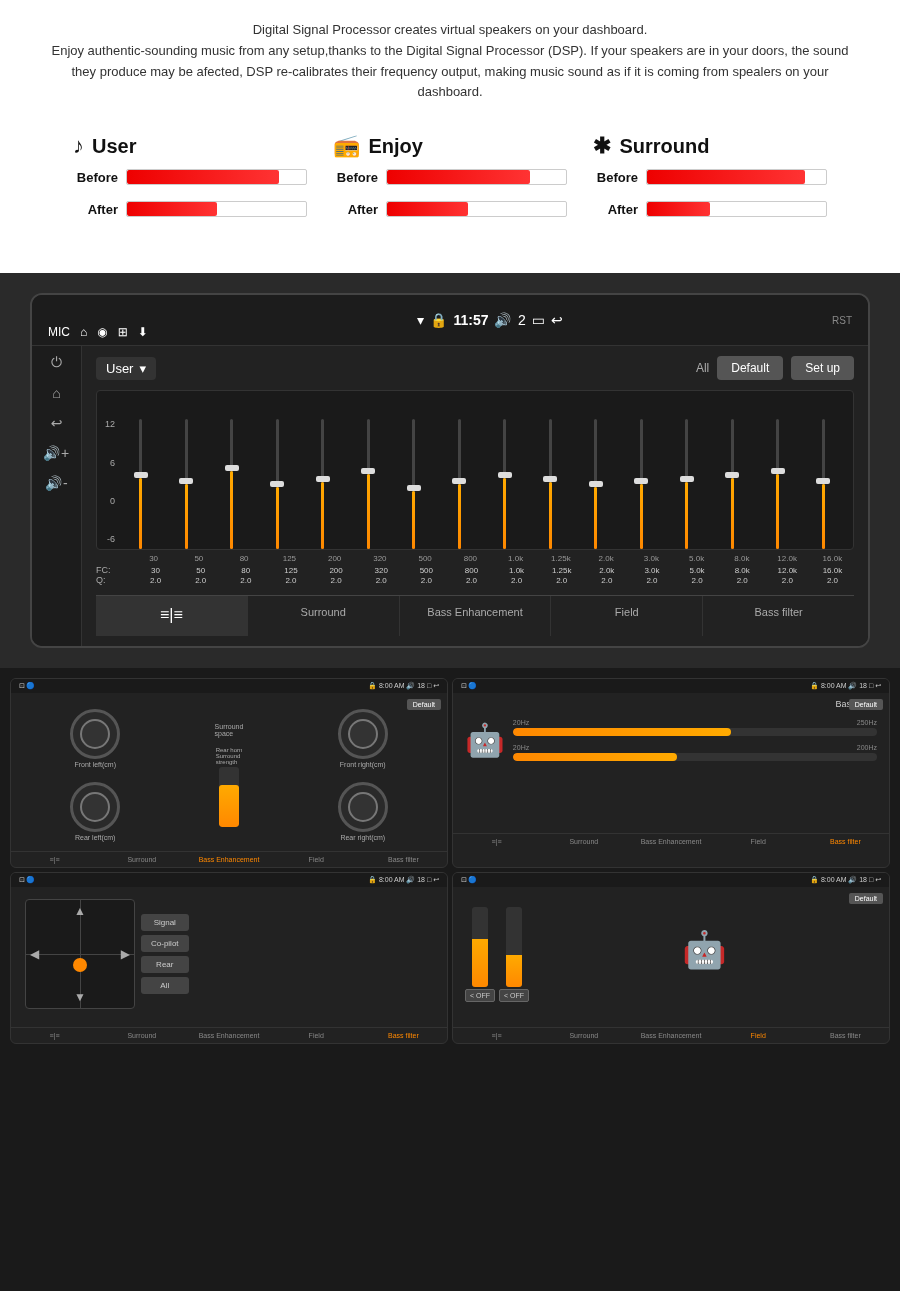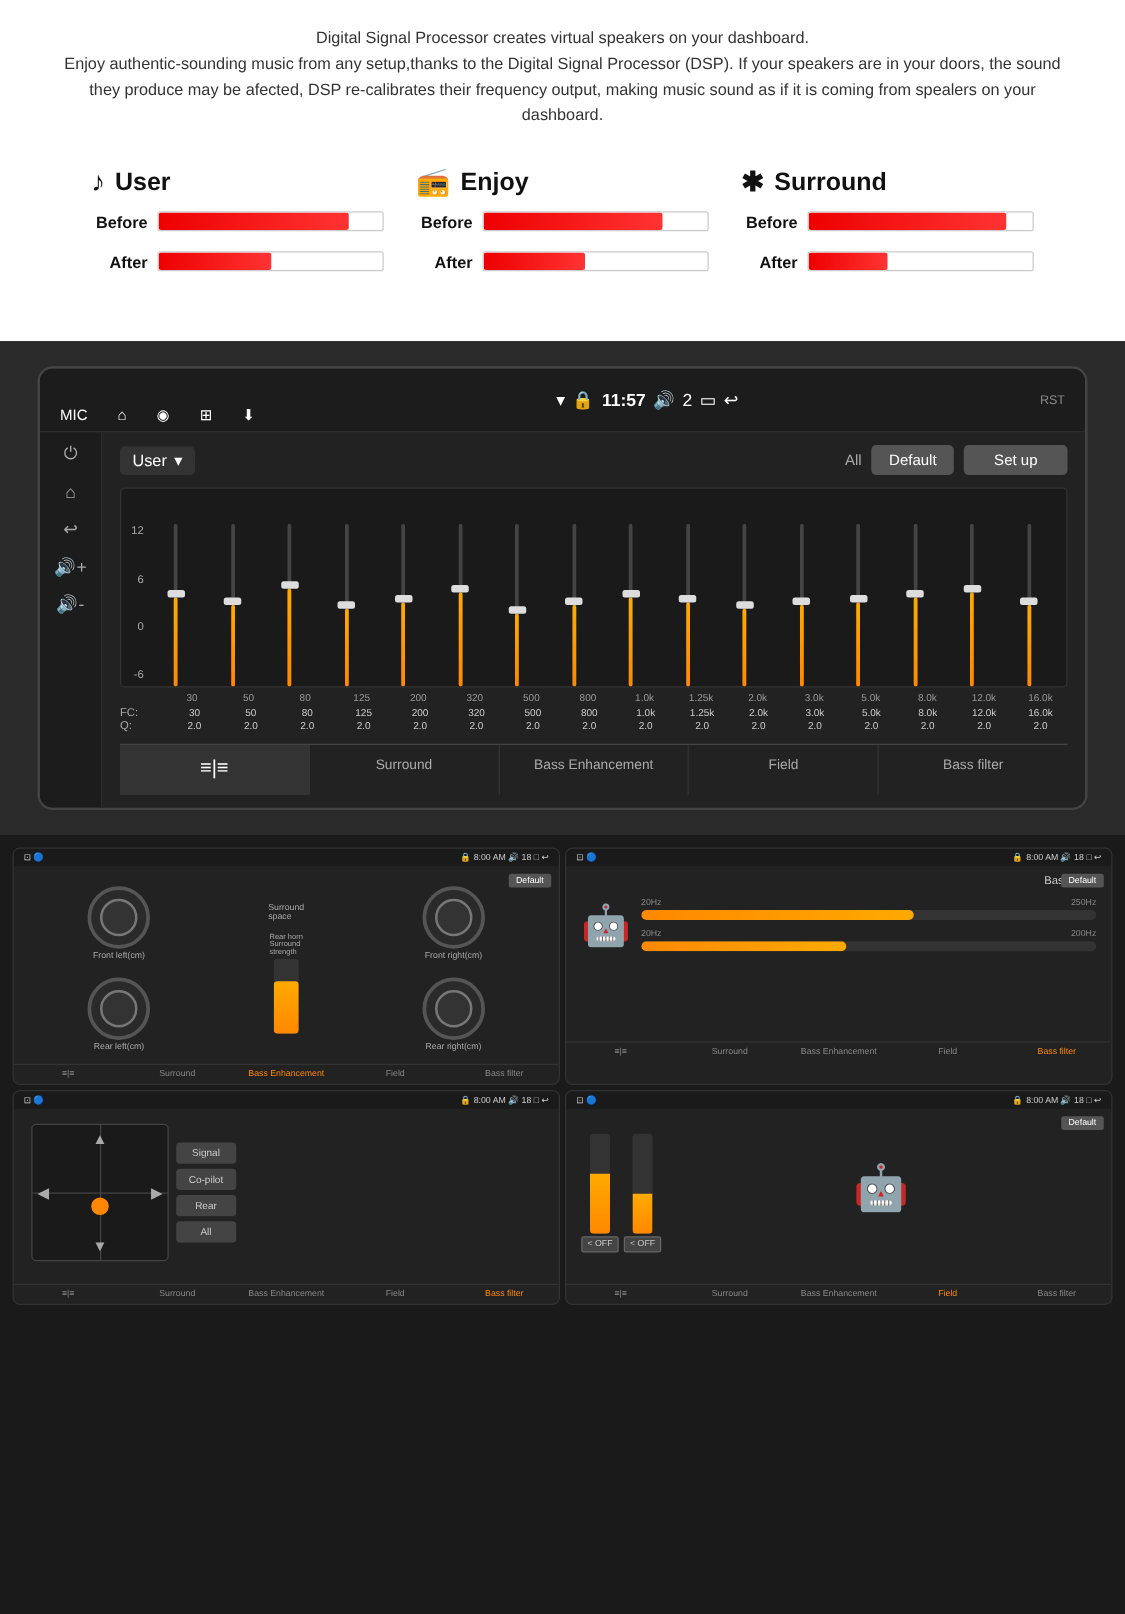--- a/index.html
+++ b/index.html
@@ -109,21 +109,21 @@
       background: #1c1c1c;
       display: flex;
       align-items: center;
       justify-content: space-between;
       padding: 6px 16px;
       border-bottom: 1px solid #333;
     }
     .status-left {
       display: flex;
       align-items: center;
-      gap: 24px;
+      gap: 10px;
       margin-top: 24px;
     }
     .status-center {
       display: flex;
       align-items: center;
       gap: 6px;
       font-size: 14px;
       color: #fff;
     }
     .status-right {
@@ -202,21 +202,21 @@
       border-radius: 4px;
       padding: 5px 14px;
       font-size: 12px;
       cursor: pointer;
     }
     .btn-setup {
       background: #555;
       color: #fff;
       border: none;
       border-radius: 4px;
-      padding: 5px 24px;
+      padding: 5px 14px;
       font-size: 12px;
       cursor: pointer;
     }
 
     
     .eq-fader-area {
       position: relative;
       display: flex;
       align-items: flex-end;
       height: 160px;

